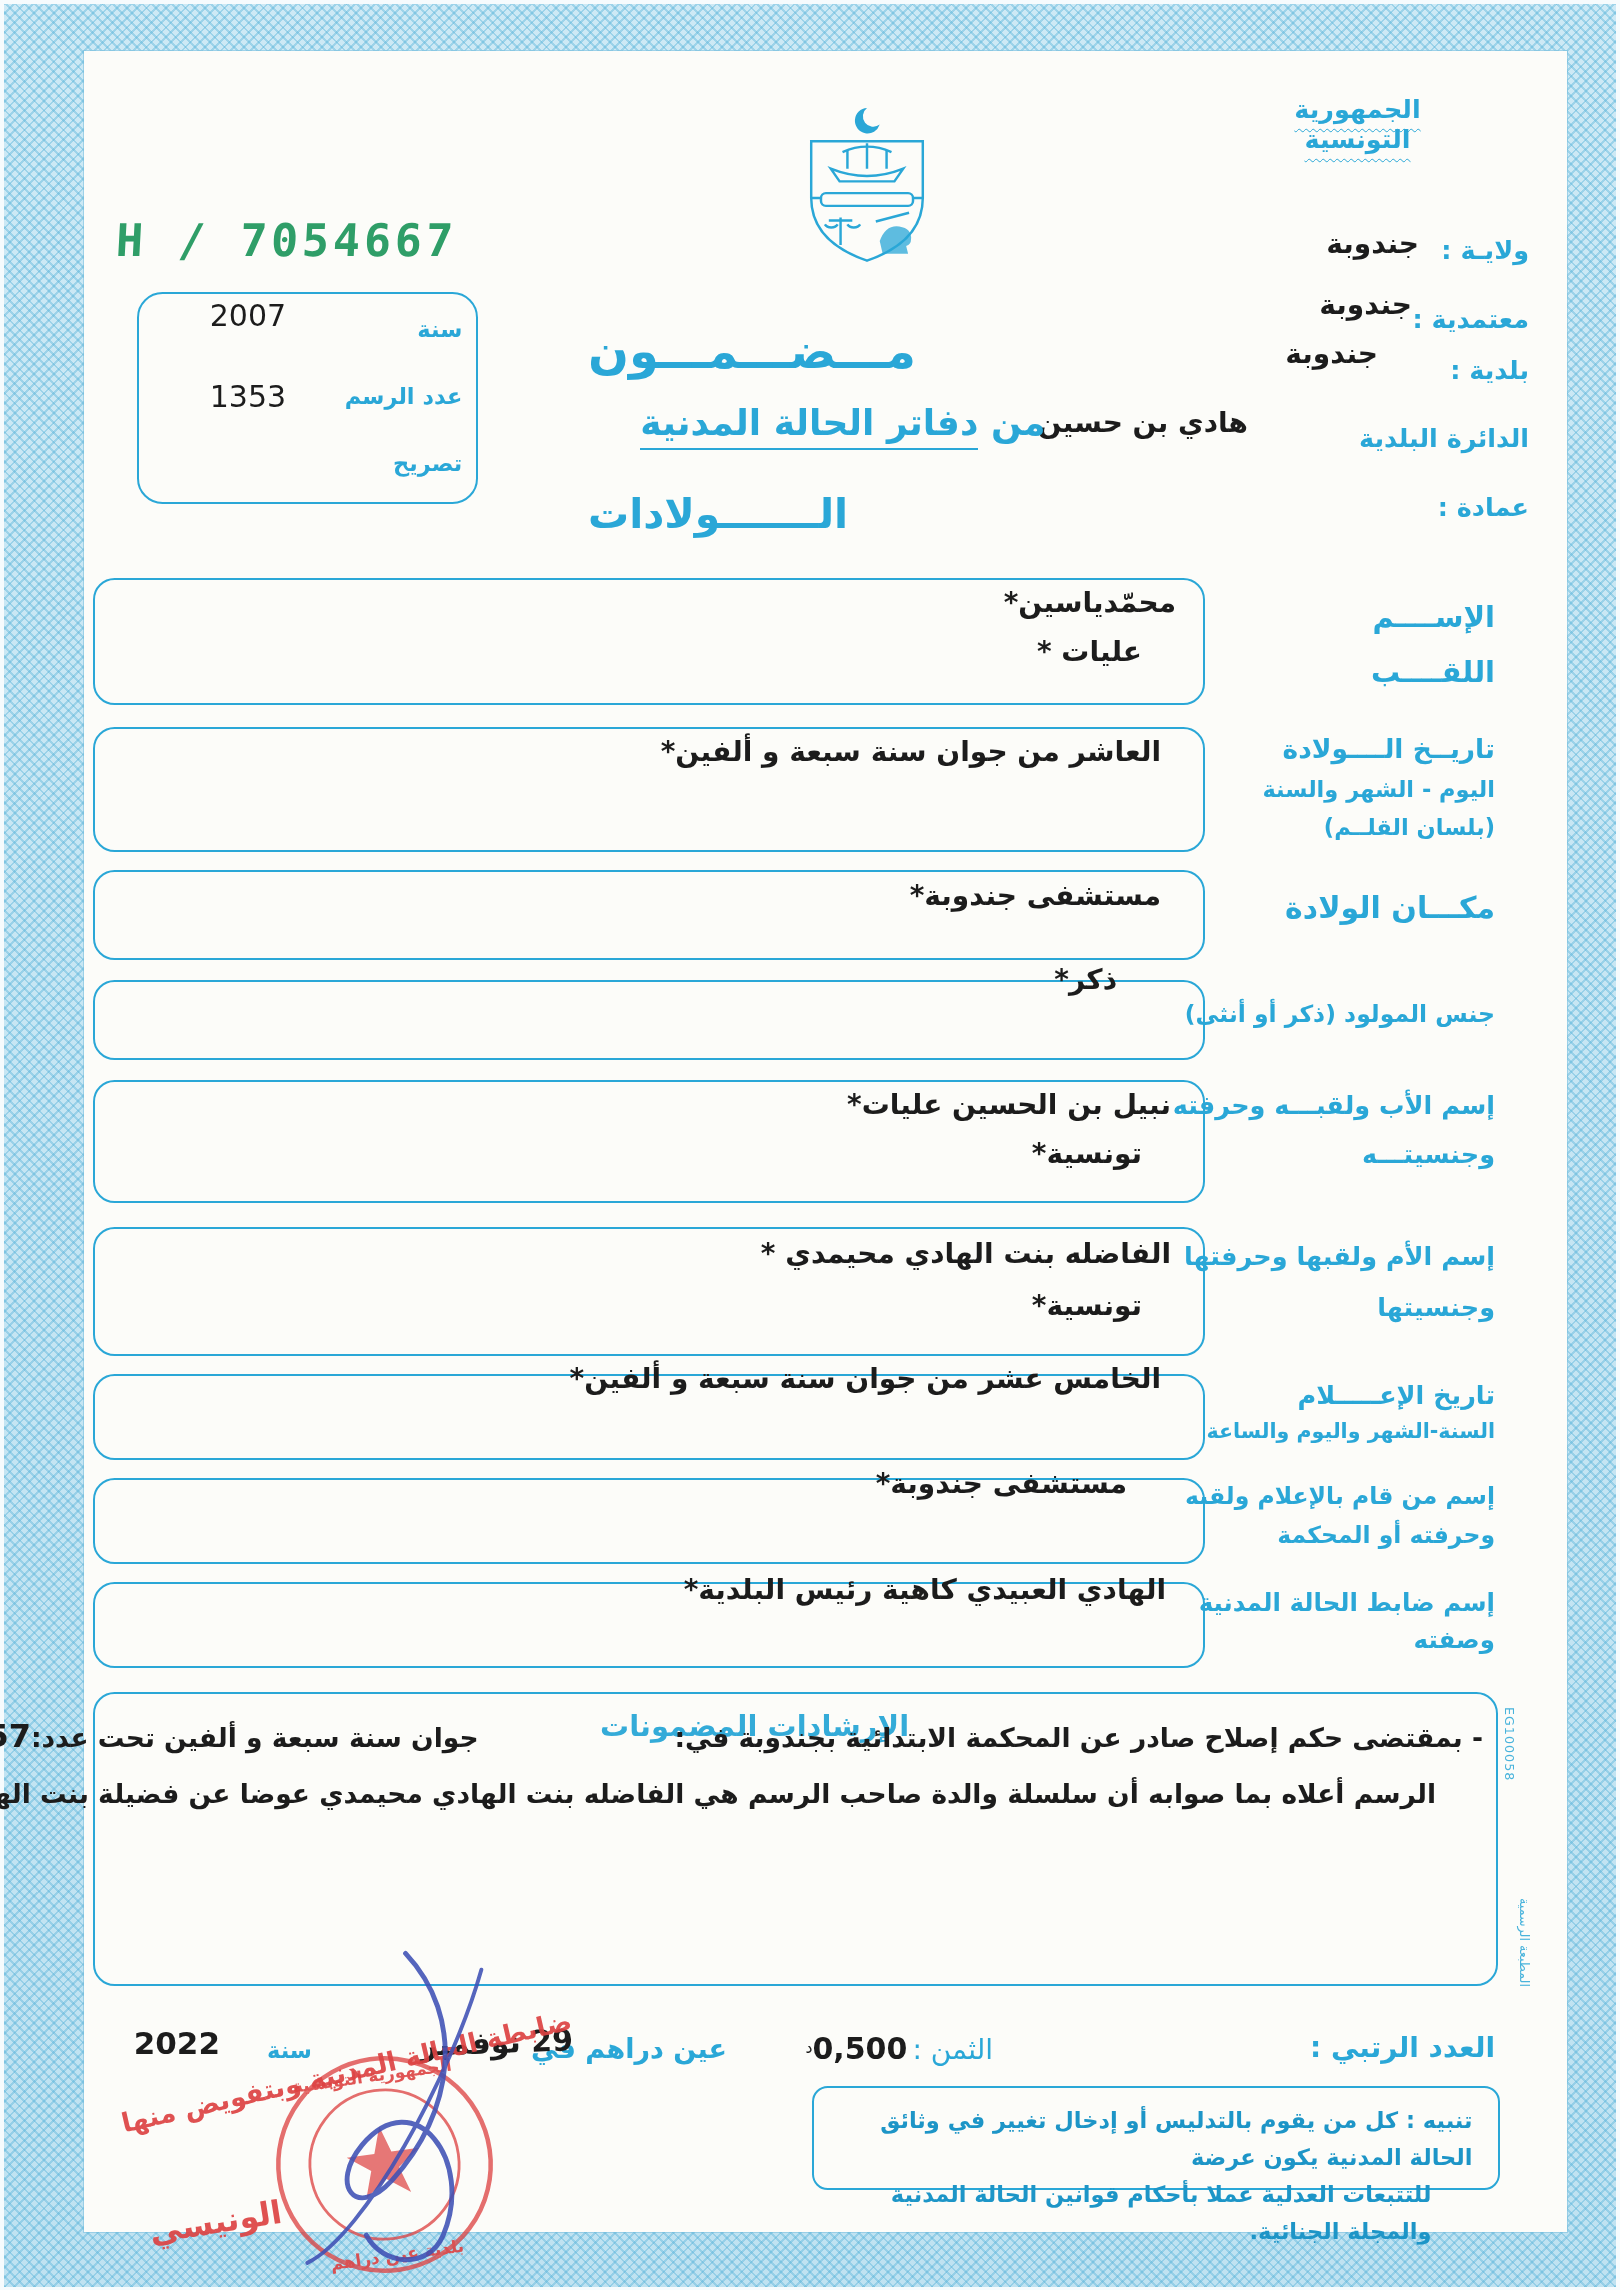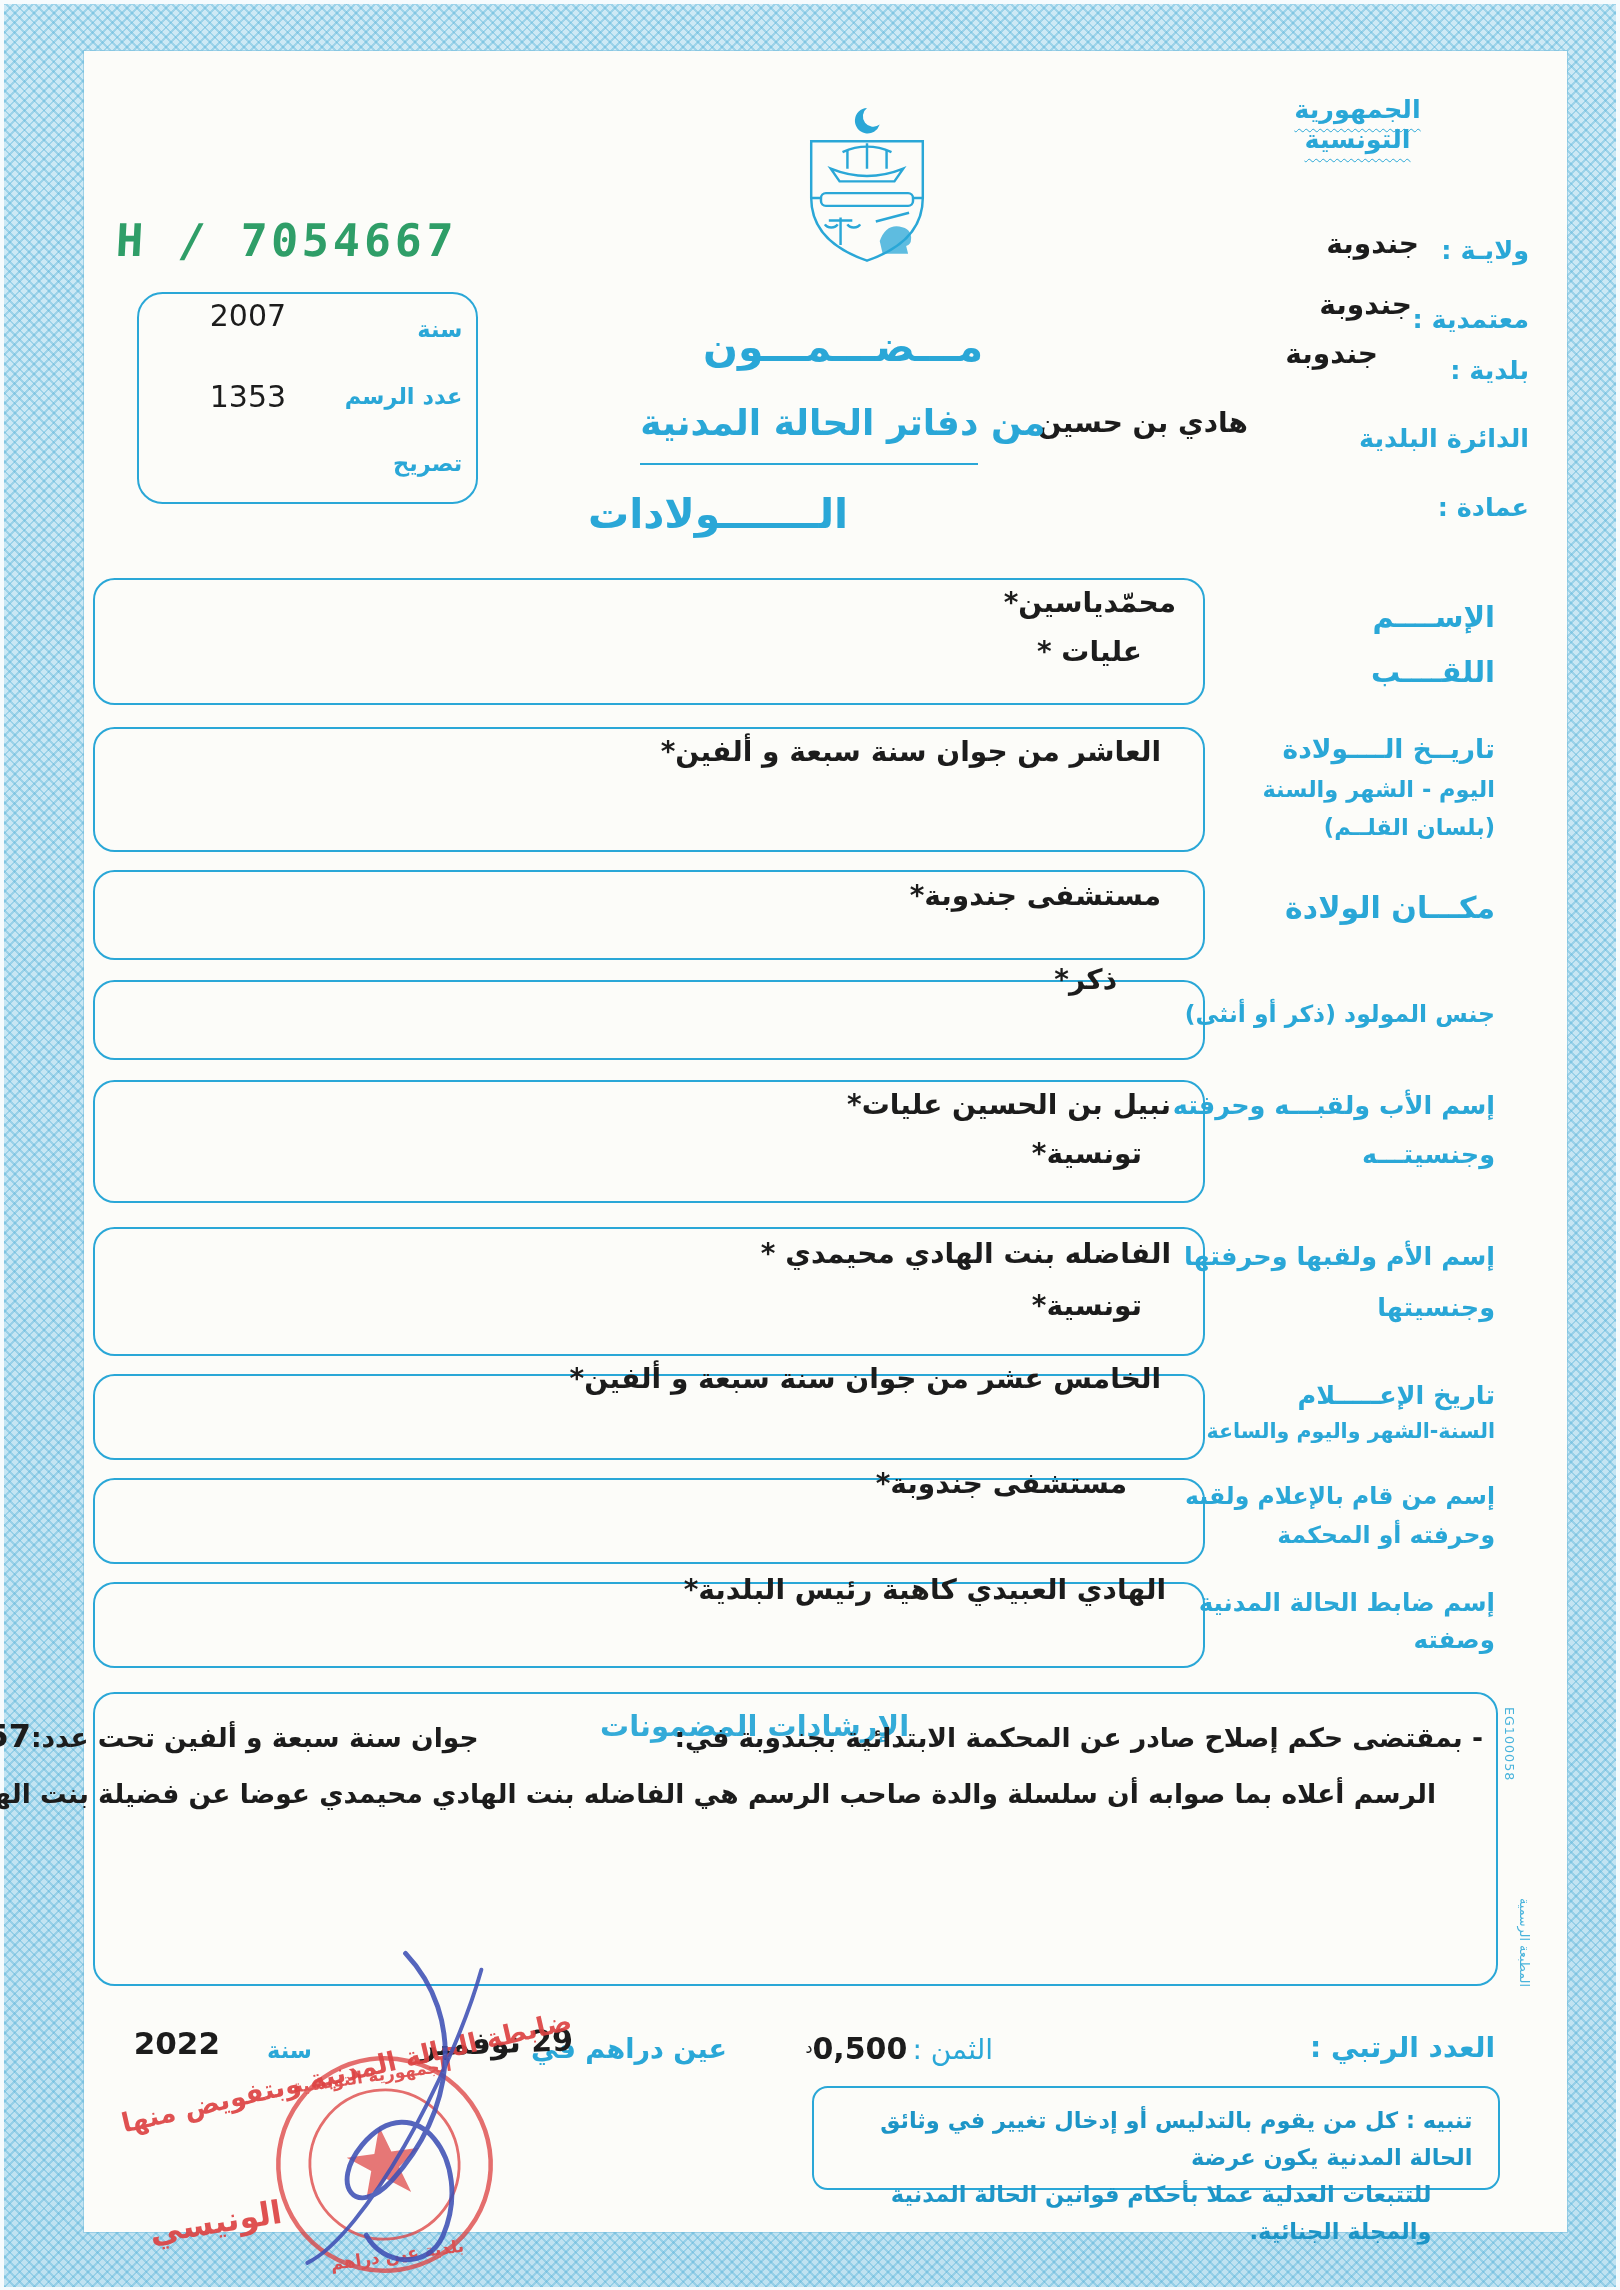--- a/index.html
+++ b/index.html
@@ -20,23 +20,23 @@
   .republic{position:absolute;top:94px;right:145px;width:235px;text-align:center;color:var(--blue);font-size:25.5px;font-weight:700}
   .republic span{text-decoration:underline wavy 1px;text-underline-offset:9.8px}
   .serial{position:absolute;top:214px;left:116px;font-family:"DejaVu Sans Mono","Liberation Mono",monospace;font-size:45px;font-weight:700;color:var(--green);letter-spacing:3.9px;transform:skewX(-3deg)}
   .regbox{position:absolute;left:137px;top:292px;width:341px;height:212px;border:2.9px solid var(--blue);border-radius:25.5px;padding:2px 13.7px 5.9px 19.6px;display:flex;flex-direction:column;justify-content:space-around}
   .regrow{display:flex;align-items:center;height:49px}
   .reglabel{width:125px;color:var(--blue);font-size:22.5px;font-weight:600;text-align:right}
   .regval{flex:1;text-align:center;color:var(--ink);font-size:30px;font-weight:400}
   .regrow:first-child .regval{transform:translateY(-13.7px)}
   .alabel{position:absolute;color:var(--blue);font-size:25.5px;font-weight:600;white-space:nowrap}
   .aval{position:absolute;color:var(--ink);font-size:28px;font-weight:700;white-space:nowrap}
-  .t1{position:absolute;left:588px;top:323px;width:510px;text-align:center;color:var(--blue);font-size:41px;font-weight:700;letter-spacing:2px}
+  .t1{position:absolute;left:588px;top:323px;width:510px;text-align:left;color:var(--blue);font-size:48px;font-weight:700;letter-spacing:2px}
   .t2{position:absolute;left:588px;top:402px;width:510px;text-align:center;color:var(--blue);font-size:36px;font-weight:700}
-  .t2 .ul{border-bottom:2.9px solid var(--blue);padding-bottom:20px}
+  .t2 .ul{border-bottom:2.9px solid var(--blue);padding-bottom:5px}
   .t3{position:absolute;left:588px;top:490px;width:510px;text-align:left;color:var(--blue);font-size:41px;font-weight:700;letter-spacing:2px}
   .fbox{position:absolute;left:93px;width:1112px;border:2.9px solid var(--blue);border-radius:21.6px}
   .flabel{position:absolute;right:125px;color:var(--blue);font-weight:600;white-space:nowrap}
   .val{position:absolute;font-weight:700;color:var(--ink);font-size:28px;white-space:nowrap}
   .obs-line{position:absolute;font-size:26.5px;font-weight:600;color:var(--ink);white-space:nowrap}
   .obs-num{font-size:32px;font-weight:800}
   .gap{display:inline-block;width:196px}
   .overlay{position:absolute;left:600px;top:1709px;color:var(--blue);font-size:29px;font-weight:700;opacity:.95}
   .vtext{position:absolute;left:1502px;top:1707px;height:294px;writing-mode:vertical-rl;color:var(--blue);font-size:12.7px;letter-spacing:1px;opacity:.85}
   .vtext span{display:block;margin-bottom:13.7px}

